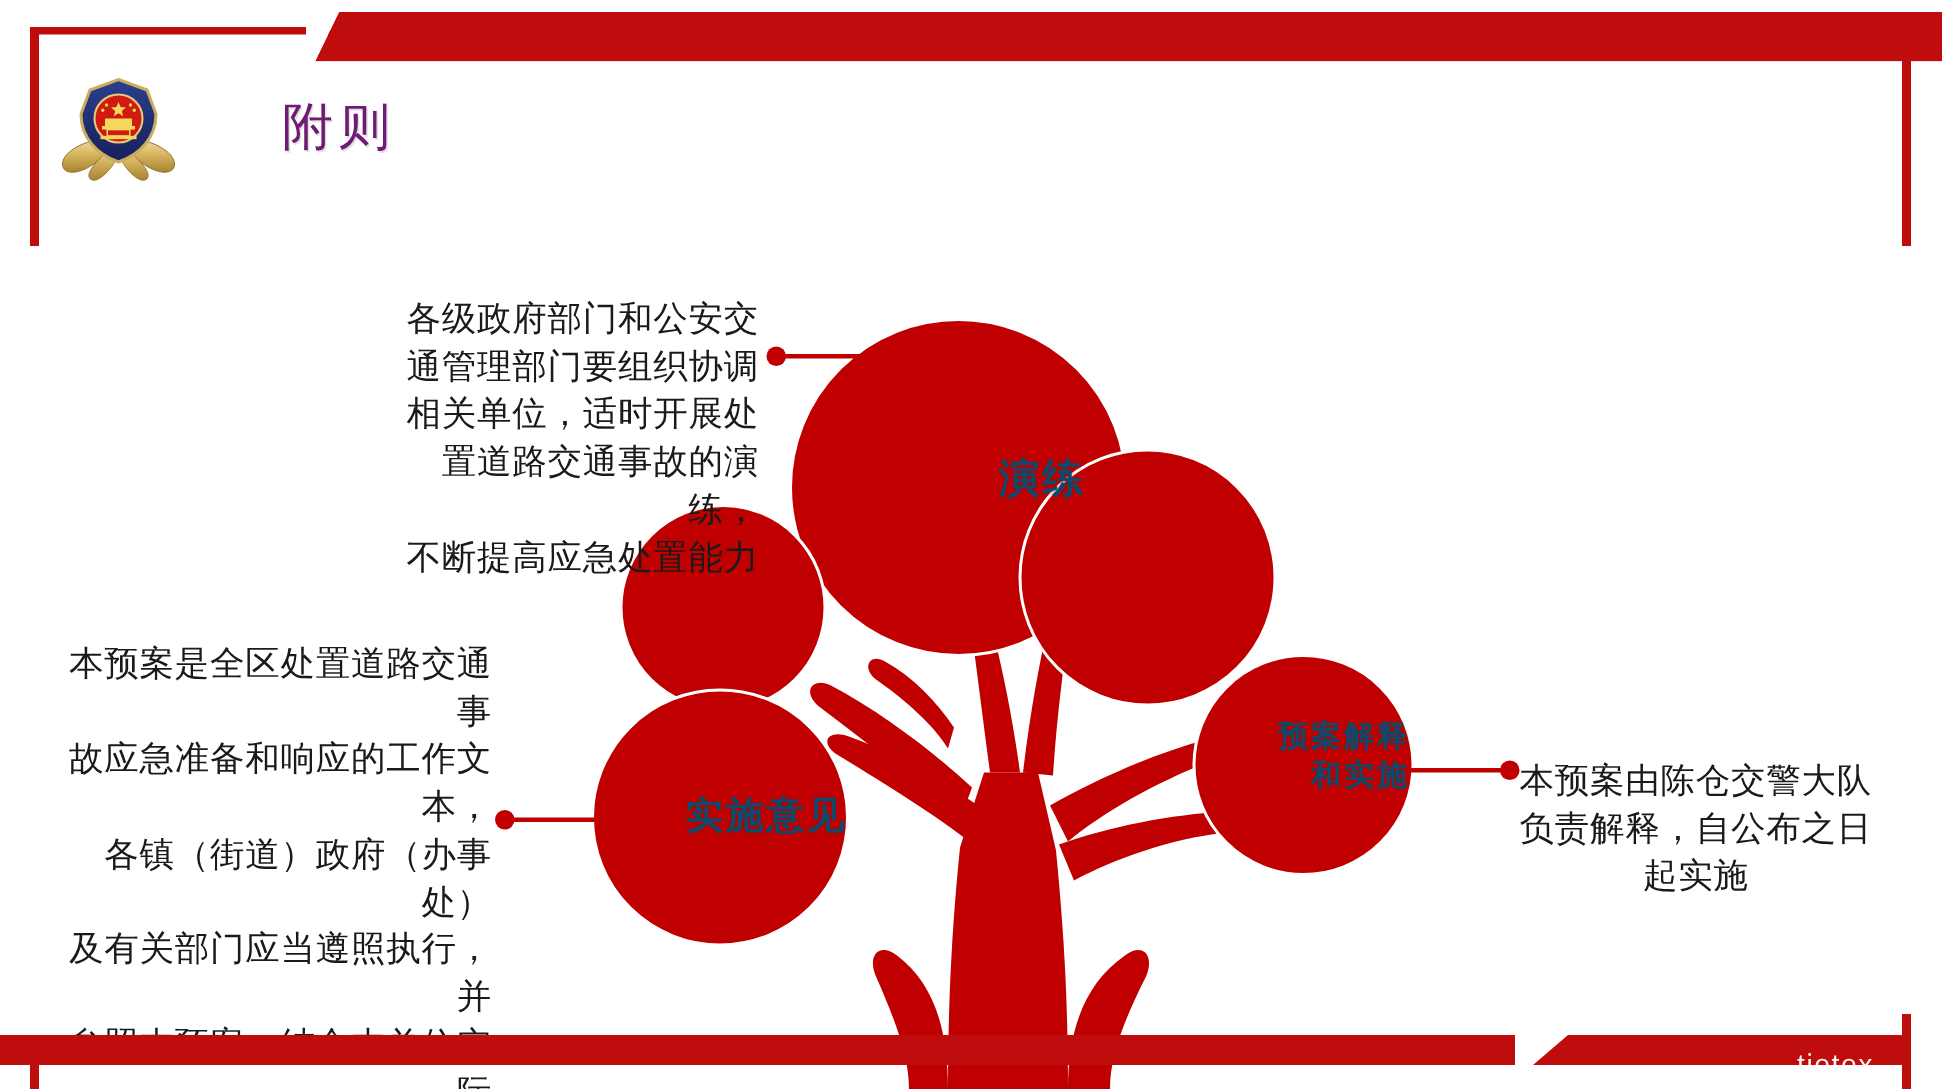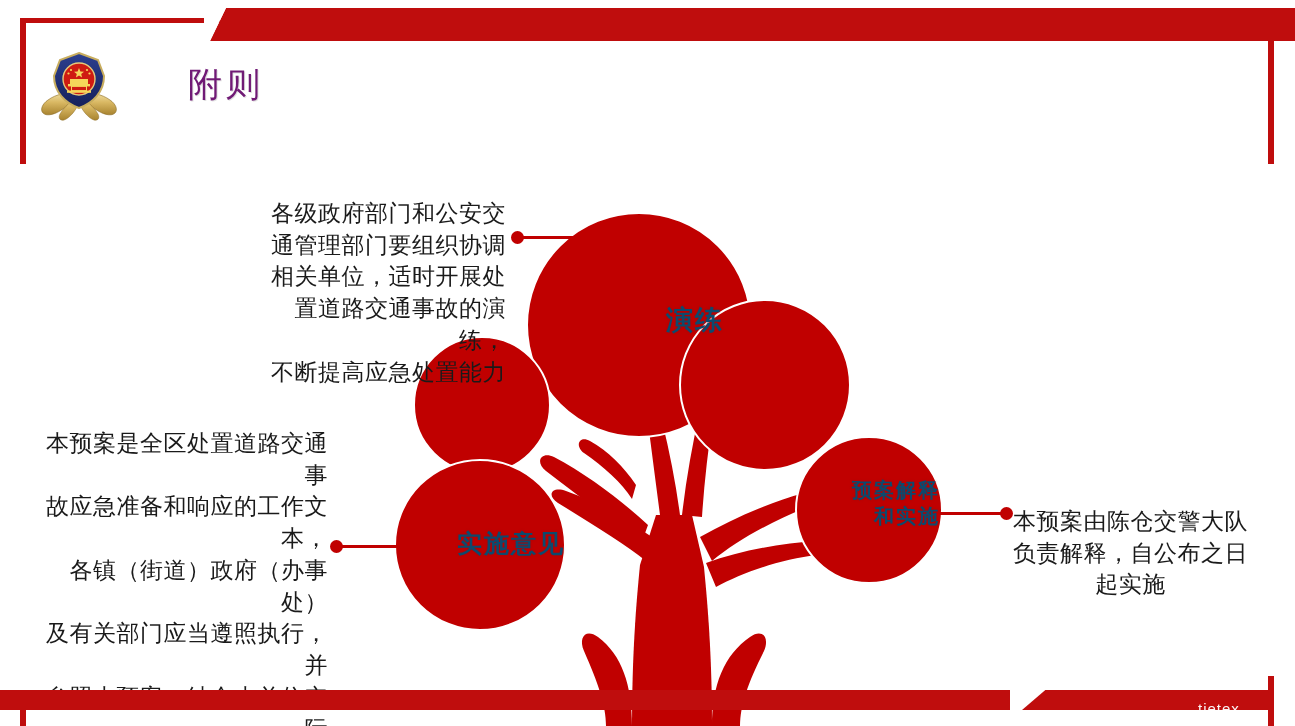--- a/index.html
+++ b/index.html
@@ -217,21 +217,21 @@
     width: 235px;
     text-align: center;
     margin-top: 32px;
   }
 
   
   .watermark {
     position: absolute;
     left: 1198px;
     top: 700px;
-    font-size: 15px;
+    font-size: 19px;
     color: #ffffff;
     font-family: "Liberation Sans", sans-serif;
     letter-spacing: 1px;
     opacity: 0.95;
     white-space: nowrap;
   }
 </style>
 </head>
 <body>
 

